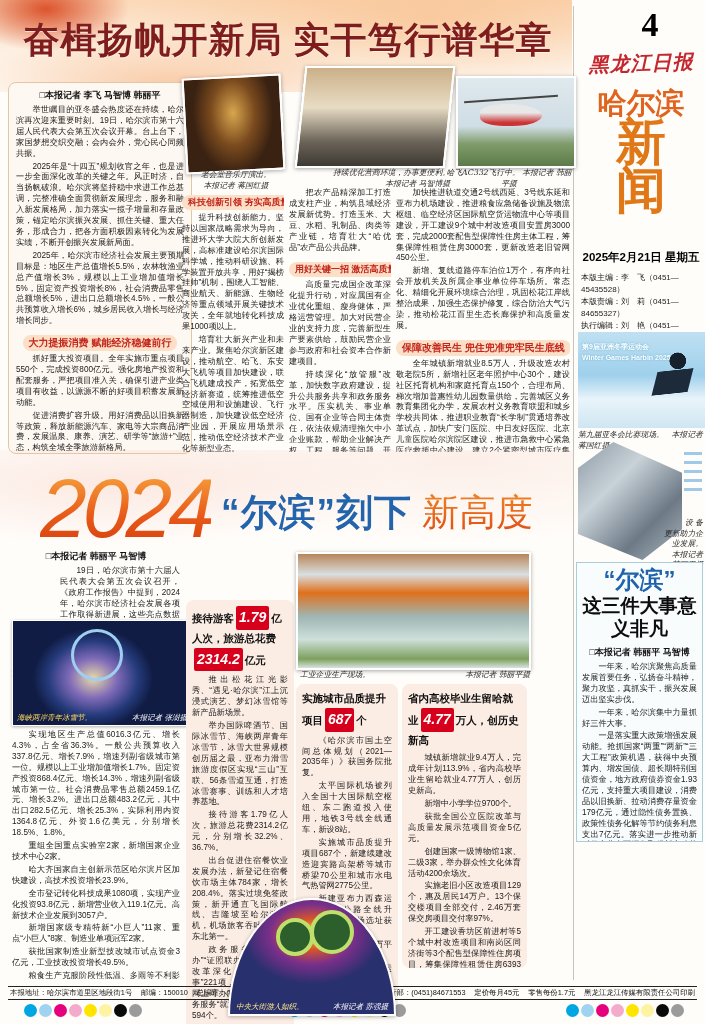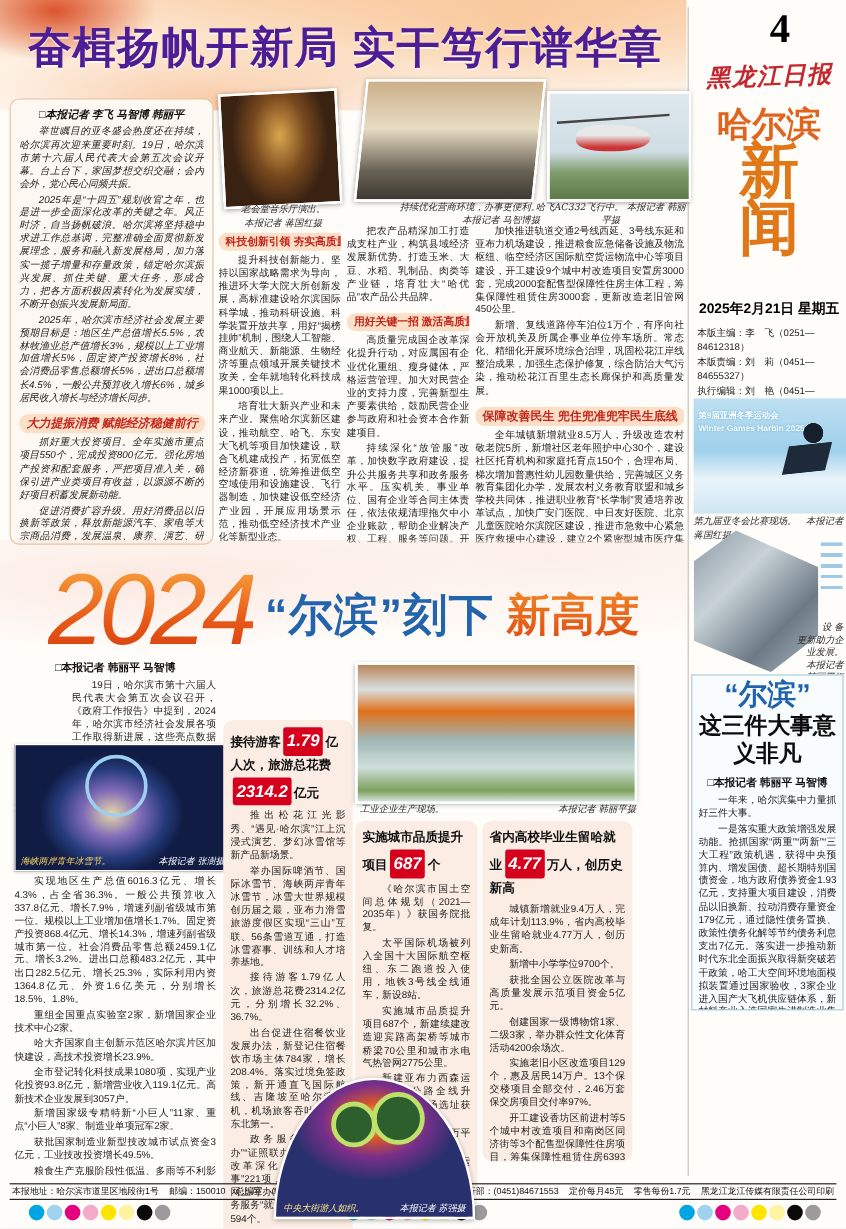--- a/index.html
+++ b/index.html
@@ -7,21 +7,21 @@
         font-family:"Liberation Sans",sans-serif;color:#1a1a1a;}
   .abs{position:absolute;}
   
   .top-banner{left:0;top:0;width:572px;height:92px;
     background:
       radial-gradient(120px 60px at 8% 10%,rgba(214,60,20,.85),rgba(214,60,20,0) 70%),
       radial-gradient(300px 80px at 30% 95%,rgba(244,160,96,.55),rgba(244,160,96,0) 70%),
       radial-gradient(420px 110px at 75% 20%,rgba(247,178,118,.5),rgba(247,178,118,0) 72%),
       linear-gradient(180deg,#fbd9b8 0%,#fdf0e2 55%,#fffdfa 100%);}
   .headline1{left:18px;top:16px;width:540px;text-align:center;font-size:36px;font-weight:900;
-    letter-spacing:1px;color:#4c1d95;text-shadow:0 1px 0 rgba(255,255,255,.6);}
+    letter-spacing:1px;color:#7f1d1d;text-shadow:0 1px 0 rgba(255,255,255,.6);}
   
   .rail-sep{left:573px;top:6px;width:1px;height:974px;background:#c9c2b8;}
   .page-num{left:600px;top:6px;width:100px;text-align:center;font-family:"Liberation Serif",serif;
     font-size:34px;font-weight:700;color:#000;}
   .paper-logo{left:582px;top:50px;width:118px;text-align:center;font-family:"DejaVu Serif",serif;
     font-size:20px;font-weight:900;font-style:italic;color:#c4272e;transform:rotate(-2deg);letter-spacing:1px;}
   .section-1{left:580px;top:84px;width:122px;text-align:center;font-size:29px;font-weight:900;color:#e0641e;}
   .section-big{left:580px;top:118px;width:122px;text-align:center;font-size:50px;line-height:.96;
     font-weight:900;color:#e07818;}
   .date-line{left:580px;top:250px;width:122px;text-align:center;font-size:11.5px;font-weight:700;color:#000;}
@@ -45,43 +45,43 @@
   .rb-h-blue{text-align:center;font-size:24px;font-weight:900;color:#1e63ac;line-height:1.1;}
   .rb-h-black{text-align:center;font-size:19px;font-weight:900;color:#0c0c0c;line-height:1.2;margin-top:2px;}
   .byline{font-size:9px;font-weight:700;color:#111;}
   .rb-byline{text-align:center;margin:5px 0 3px;}
   
   .body{font-size:8.2px;line-height:1.33;text-align:justify;color:#1b1b1b;overflow:hidden;}
   .para{margin:0 0 2px;text-indent:2em;}
   .subhead{text-align:center;margin:3px 0 3px;}
   .pill{display:inline-block;background:#fbdfc6;color:#c3261d;font-weight:800;font-size:10px;
     padding:1px 6px;border-radius:9px;white-space:nowrap;}
-  .col1-box{left:8px;top:82px;width:170px;height:372px;border:1px solid #e3c6a4;border-radius:8px;
-    background:#fdf8f1;box-sizing:border-box;padding:6px 7px;overflow:hidden;font-style:italic;}
+  .col1-box{left:8px;top:82px;width:184px;height:372px;border:1px solid #e3c6a4;border-radius:8px;
+    background:#fdf8f1;box-sizing:border-box;padding:6px 7px;overflow:hidden;}
   .tcol{overflow:hidden;}
   
   .ph-church{left:184px;top:76px;width:95px;height:92px;transform:rotate(-3deg);
     background:radial-gradient(40px 60px at 50% 38%,#d8a64e 0%,#7a4a1e 55%,#3a2212 100%);}
   .ph-service{left:300px;top:66px;width:146px;height:98px;transform:skewX(-6deg);
     background:linear-gradient(180deg,#cbb089 0%,#e8dcc4 40%,#6b6458 75%,#3e3a33 100%);}
   .ph-heli{left:456px;top:76px;width:116px;height:88px;
     background:linear-gradient(180deg,#dfe9ee 0%,#cfdde4 55%,#7f9b6a 75%,#5d7a4a 100%);}
   .heli-body{position:absolute;left:22px;top:26px;width:62px;height:22px;border-radius:40% 55% 50% 40%;
     background:linear-gradient(180deg,#e8e8e8 40%,#c33 85%);}
   .heli-rotor{position:absolute;left:6px;top:20px;width:94px;height:2px;background:#444;transform:rotate(-4deg);}
   
   .mid-bg{left:0;top:450px;width:573px;height:556px;
     background:radial-gradient(400px 90px at 20% 6%,rgba(246,195,180,.35),transparent 70%),
       radial-gradient(500px 120px at 80% 2%,rgba(246,205,190,.3),transparent 70%);}
   .banner2024{left:40px;top:452px;width:520px;height:92px;display:flex;align-items:flex-end;gap:10px;}
   .y2024{font-size:84px;line-height:.85;font-weight:400;font-style:italic;letter-spacing:-4px;
     background:linear-gradient(180deg,#f6a03c 0%,#e85a18 60%,#d8420f 100%);
     -webkit-background-clip:text;background-clip:text;color:transparent;}
   .b-blue{font-size:37px;font-weight:900;color:#2365ad;letter-spacing:1px;padding-bottom:6px;}
-  .b-orange{font-size:37px;font-weight:700;padding-bottom:6px;
+  .b-orange{font-size:37px;font-weight:400;padding-bottom:6px;
     background:linear-gradient(180deg,#f08a28,#dd3f10);-webkit-background-clip:text;background-clip:text;color:transparent;margin-top:32px;}
   
   .stat{font-size:11.5px;font-weight:800;color:#101010;line-height:1.7;}
   .statnum{display:inline-block;background:#d6001c;color:#fff;font-weight:900;font-style:italic;
     font-size:14px;padding:0 3px;border-radius:2px;margin:0 2px;}
   .statpct{color:#d6001c;font-weight:900;font-style:italic;font-size:14px;text-decoration:underline;margin:0 2px;}
   .panel{background:#fcede4;border-radius:8px;box-sizing:border-box;padding:6px 6px;overflow:hidden;}
   
   .ph-ice{left:12px;top:620px;width:178px;height:104px;border:1px solid #fff;box-shadow:0 1px 3px rgba(0,0,0,.3);
     background:radial-gradient(60px 50px at 45% 55%,#e8d9a8 0%,#7f6ab8 40%,#243a7a 75%,#101c44 100%),#101c44;}
@@ -111,21 +111,21 @@
   <div class="abs rail-sep"></div>
   <div class="abs page-num">4</div>
   <div class="abs paper-logo">黑龙江日报</div>
   <div class="abs section-1">哈尔滨</div>
   <div class="abs section-big">
     <div>新</div>
     <div>闻</div>
   </div>
   <div class="abs date-line">2025年2月21日  星期五</div>
   <div class="abs staff">
-      <div>本版主编：李　飞（0251—84612318）</div>
+      <div>本版主编：李　飞（0451—45435528）</div>
       <div>本版责编：刘　莉（0451—84655327）</div>
       <div>执行编辑：刘　艳（0451—84612162）</div>
       <div>美　　编：倪海连（0451—84655238）</div>
     </div>
 
   <div class="abs ph-games">
     <div class="ov">
       <div>第9届亚洲冬季运动会</div>
       <div>Winter Games Harbin 2025</div>
     </div>
@@ -141,20 +141,21 @@
       <div>业发展。</div>
       <div>本报记者</div>
       <div>韩丽平摄</div>
     </div>
 
   <div class="abs right-box">
     <div class="rb-h-blue">“尔滨”</div>
     <div class="rb-h-black">这三件大事意义非凡</div>
     <div class="byline rb-byline">□本报记者 韩丽平 马智博</div>
     <div class="body" style="height:318px;">
+        <p class="para">一年来，哈尔滨聚焦高质量发展首要任务，弘扬奋斗精神，聚力攻坚，真抓实干，振兴发展迈出坚实步伐。</p>
         <p class="para">一年来，哈尔滨集中力量抓好三件大事。</p>
         <p class="para">一是落实重大政策增强发展动能。抢抓国家“两重”“两新”“三大工程”政策机遇，获得中央预算内、增发国债、超长期特别国债资金，地方政府债券资金1.93亿元，支持重大项目建设，消费品以旧换新、拉动消费存量资金179亿元，通过隐性债务置换、政策性债务化解等节约债务利息支出7亿元。落实进一步推动新时代东北全面振兴取得新突破若干政策，哈工大空间环境地面模拟装置通过国家验收，3家企业进入国产大飞机供应链体系，新材料产业入选国家先进制造业集群。</p>
         <p class="para">二是深化重点改革提升资源配置效率。进一步全面深化改革，围绕403项任务抓落实，出台市属国资委出资企业主业管理办法，修订企业投资监督管理办法，出资企业实现利润21.5亿元、增长61.1%。坚持土地要素属性，扩大产业用地规模，降低企业用地成本。全年供地697宗、191.69公顷，其中工矿仓储用地526宗、459.2公顷，供地面积增长144.9%。制定批而未供土地和闲置存量土地处置若干措施，处置闲置土地项目197个、532万平方米。</p>
       </div>
   </div>
 
   <div class="abs col1-box">
     <div class="byline" style="text-align:center;margin-bottom:3px;">□本报记者 李飞 马智博 韩丽平</div>
     <div class="body">
         <p class="para">举世瞩目的亚冬盛会热度还在持续，哈尔滨再次迎来重要时刻。19日，哈尔滨市第十六届人民代表大会第五次会议开幕。台上台下，家国梦想交织交融；会内会外，党心民心同频共振。</p>

